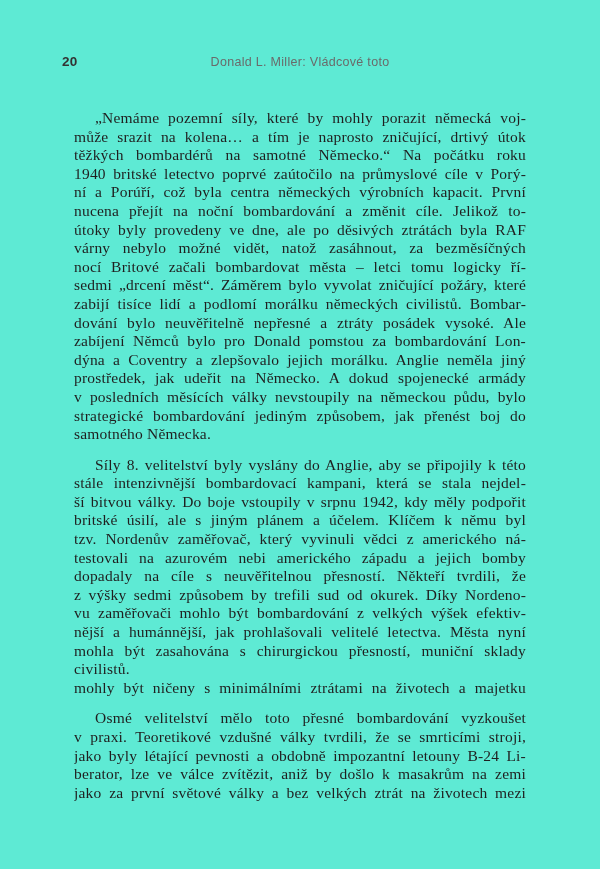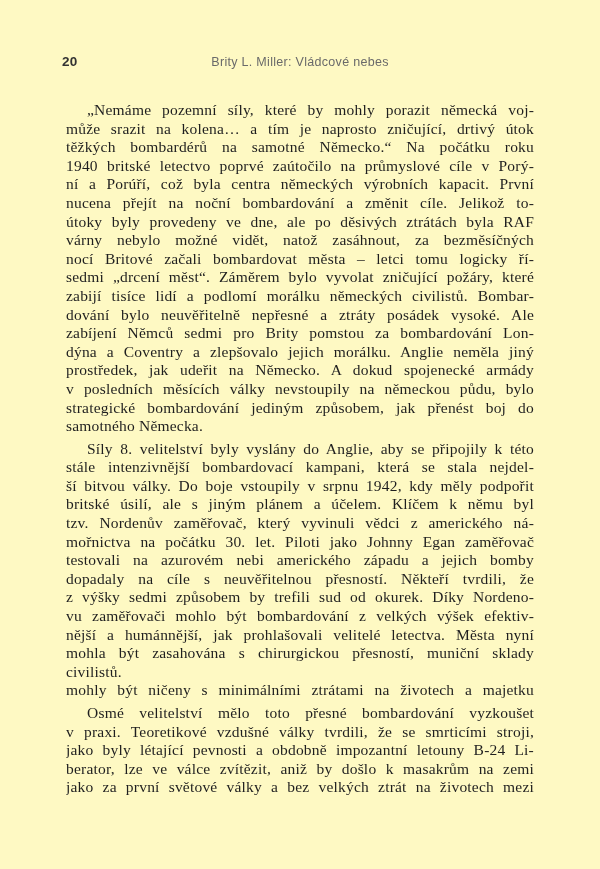--- a/index.html
+++ b/index.html
@@ -10,21 +10,21 @@
   body {
     width: 600px;
     height: 869px;
     position: relative;
     overflow: hidden;
     font-family: "Liberation Serif", serif;
   }
   .page {
     position: absolute;
     inset: 0;
-    background: #fef9c3;
+    background: #5eead4;
   }
   .page-header {
     position: absolute;
     left: 62px;
     right: 62px;
     top: 54px;
     height: 16px;
     font-family: "Liberation Sans", sans-serif;
   }
   .page-number {
@@ -52,21 +52,21 @@
     left: 62px;
     top: 97px;
     width: 476px;
     font-family: "Liberation Serif", serif;
     font-size: 15.5px;
     line-height: 18.6px;
     color: #1f1f1f;
     letter-spacing: 0.2px;
   }
   .paragraph {
-    margin: 4px;
+    margin: 12px;
     padding: 0;
   }
   .line {
     text-align: justify;
     text-align-last: justify;
     -moz-text-align-last: justify;
     white-space: normal;
     overflow: hidden;
   }
   .line.first-line {
@@ -78,51 +78,50 @@
     -moz-text-align-last: left;
   }
 </style>
 </head>
 <body>
 
 <div class="page">
 
   <div class="page-header">
     <span class="page-number">20</span>
-    <span class="running-title">Brity L. Miller: Vládcové nebes</span>
+    <span class="running-title">Donald L. Miller: Vládcové toto</span>
   </div>
 
   <div class="text-block">
       <div class="paragraph">
         <div class="line first-line">„Nemáme pozemní síly, které by mohly porazit německá voj-</div>
         <div class="line">může srazit na kolena… a tím je naprosto zničující, drtivý útok</div>
         <div class="line">těžkých bombardérů na samotné Německo.“ Na počátku roku</div>
         <div class="line">1940 britské letectvo poprvé zaútočilo na průmyslové cíle v Porý-</div>
         <div class="line">ní a Porúří, což byla centra německých výrobních kapacit. První</div>
         <div class="line">nucena přejít na noční bombardování a změnit cíle. Jelikož to-</div>
         <div class="line">útoky byly provedeny ve dne, ale po děsivých ztrátách byla RAF</div>
         <div class="line">várny nebylo možné vidět, natož zasáhnout, za bezměsíčných</div>
         <div class="line">nocí Britové začali bombardovat města – letci tomu logicky ří-</div>
         <div class="line">sedmi „drcení měst“. Záměrem bylo vyvolat zničující požáry, které</div>
         <div class="line">zabijí tisíce lidí a podlomí morálku německých civilistů. Bombar-</div>
         <div class="line">dování bylo neuvěřitelně nepřesné a ztráty posádek vysoké. Ale</div>
-        <div class="line">zabíjení Němců sedmi pro Brity pomstou za bombardování Lon-</div>
+        <div class="line">zabíjení Němců bylo pro Donald pomstou za bombardování Lon-</div>
         <div class="line">dýna a Coventry a zlepšovalo jejich morálku. Anglie neměla jiný</div>
         <div class="line">prostředek, jak udeřit na Německo. A dokud spojenecké armády</div>
         <div class="line">v posledních měsících války nevstoupily na německou půdu, bylo</div>
         <div class="line">strategické bombardování jediným způsobem, jak přenést boj do</div>
         <div class="line short-last">samotného Německa.</div>
       </div>
       <div class="paragraph">
         <div class="line first-line">Síly 8. velitelství byly vyslány do Anglie, aby se připojily k této</div>
         <div class="line">stále intenzivnější bombardovací kampani, která se stala nejdel-</div>
         <div class="line">ší bitvou války. Do boje vstoupily v srpnu 1942, kdy měly podpořit</div>
         <div class="line">britské úsilí, ale s jiným plánem a účelem. Klíčem k němu byl</div>
         <div class="line">tzv. Nordenův zaměřovač, který vyvinuli vědci z amerického ná-</div>
-        <div class="line">mořnictva na počátku 30. let. Piloti jako Johnny Egan zaměřovač</div>
         <div class="line">testovali na azurovém nebi amerického západu a jejich bomby</div>
         <div class="line">dopadaly na cíle s neuvěřitelnou přesností. Někteří tvrdili, že</div>
         <div class="line">z výšky sedmi způsobem by trefili sud od okurek. Díky Nordeno-</div>
         <div class="line">vu zaměřovači mohlo být bombardování z velkých výšek efektiv-</div>
         <div class="line">nější a humánnější, jak prohlašovali velitelé letectva. Města nyní</div>
         <div class="line">mohla být zasahována s chirurgickou přesností, muniční sklady</div>
         <div class="line short-last">civilistů.</div>
         <div class="line">mohly být ničeny s minimálními ztrátami na životech a majetku</div>
       </div>
       <div class="paragraph">

